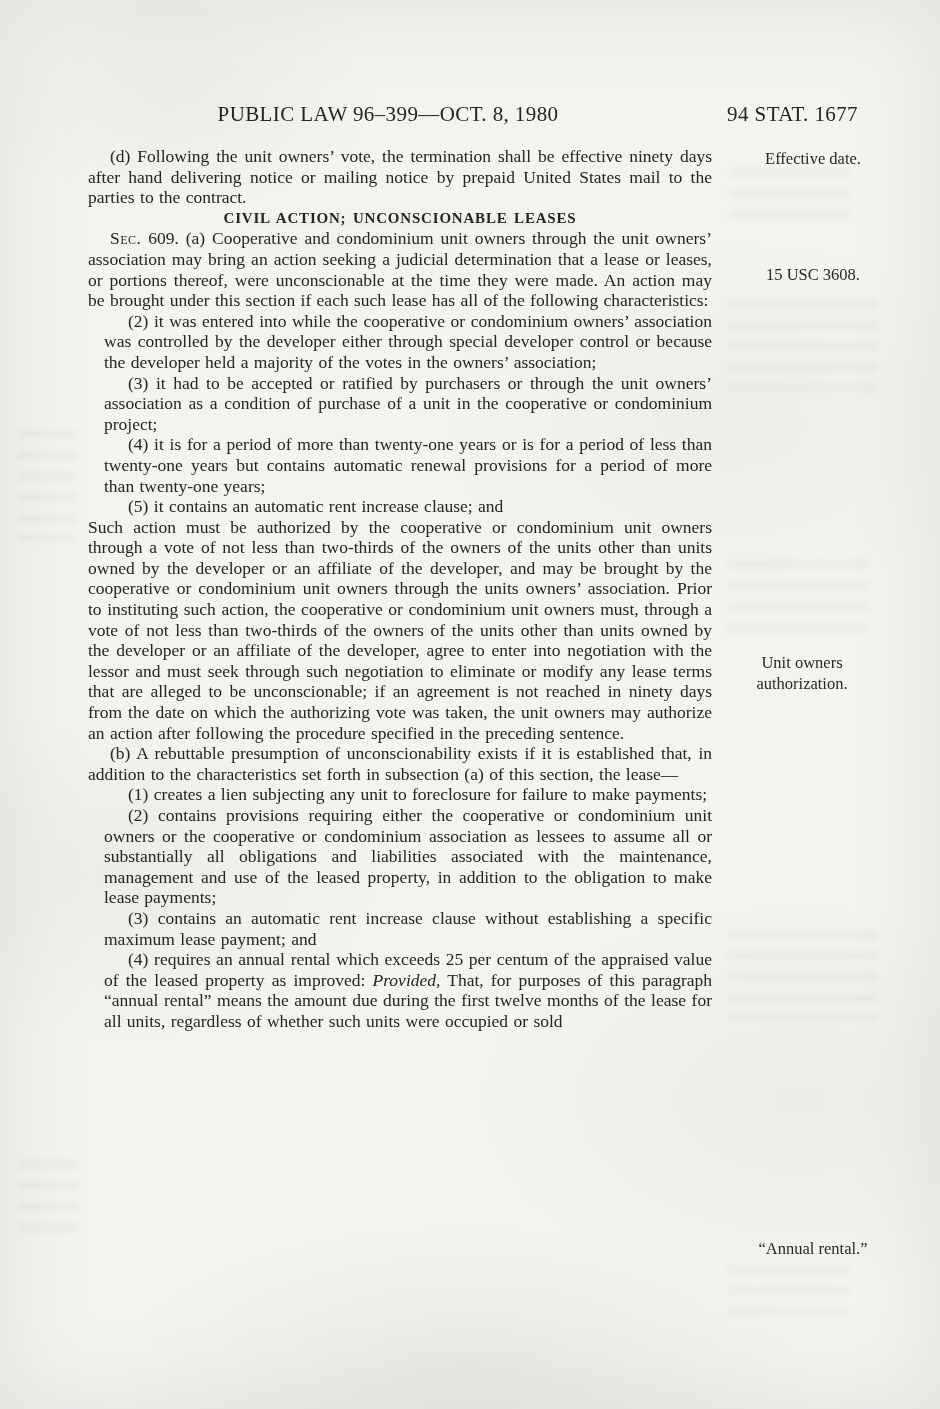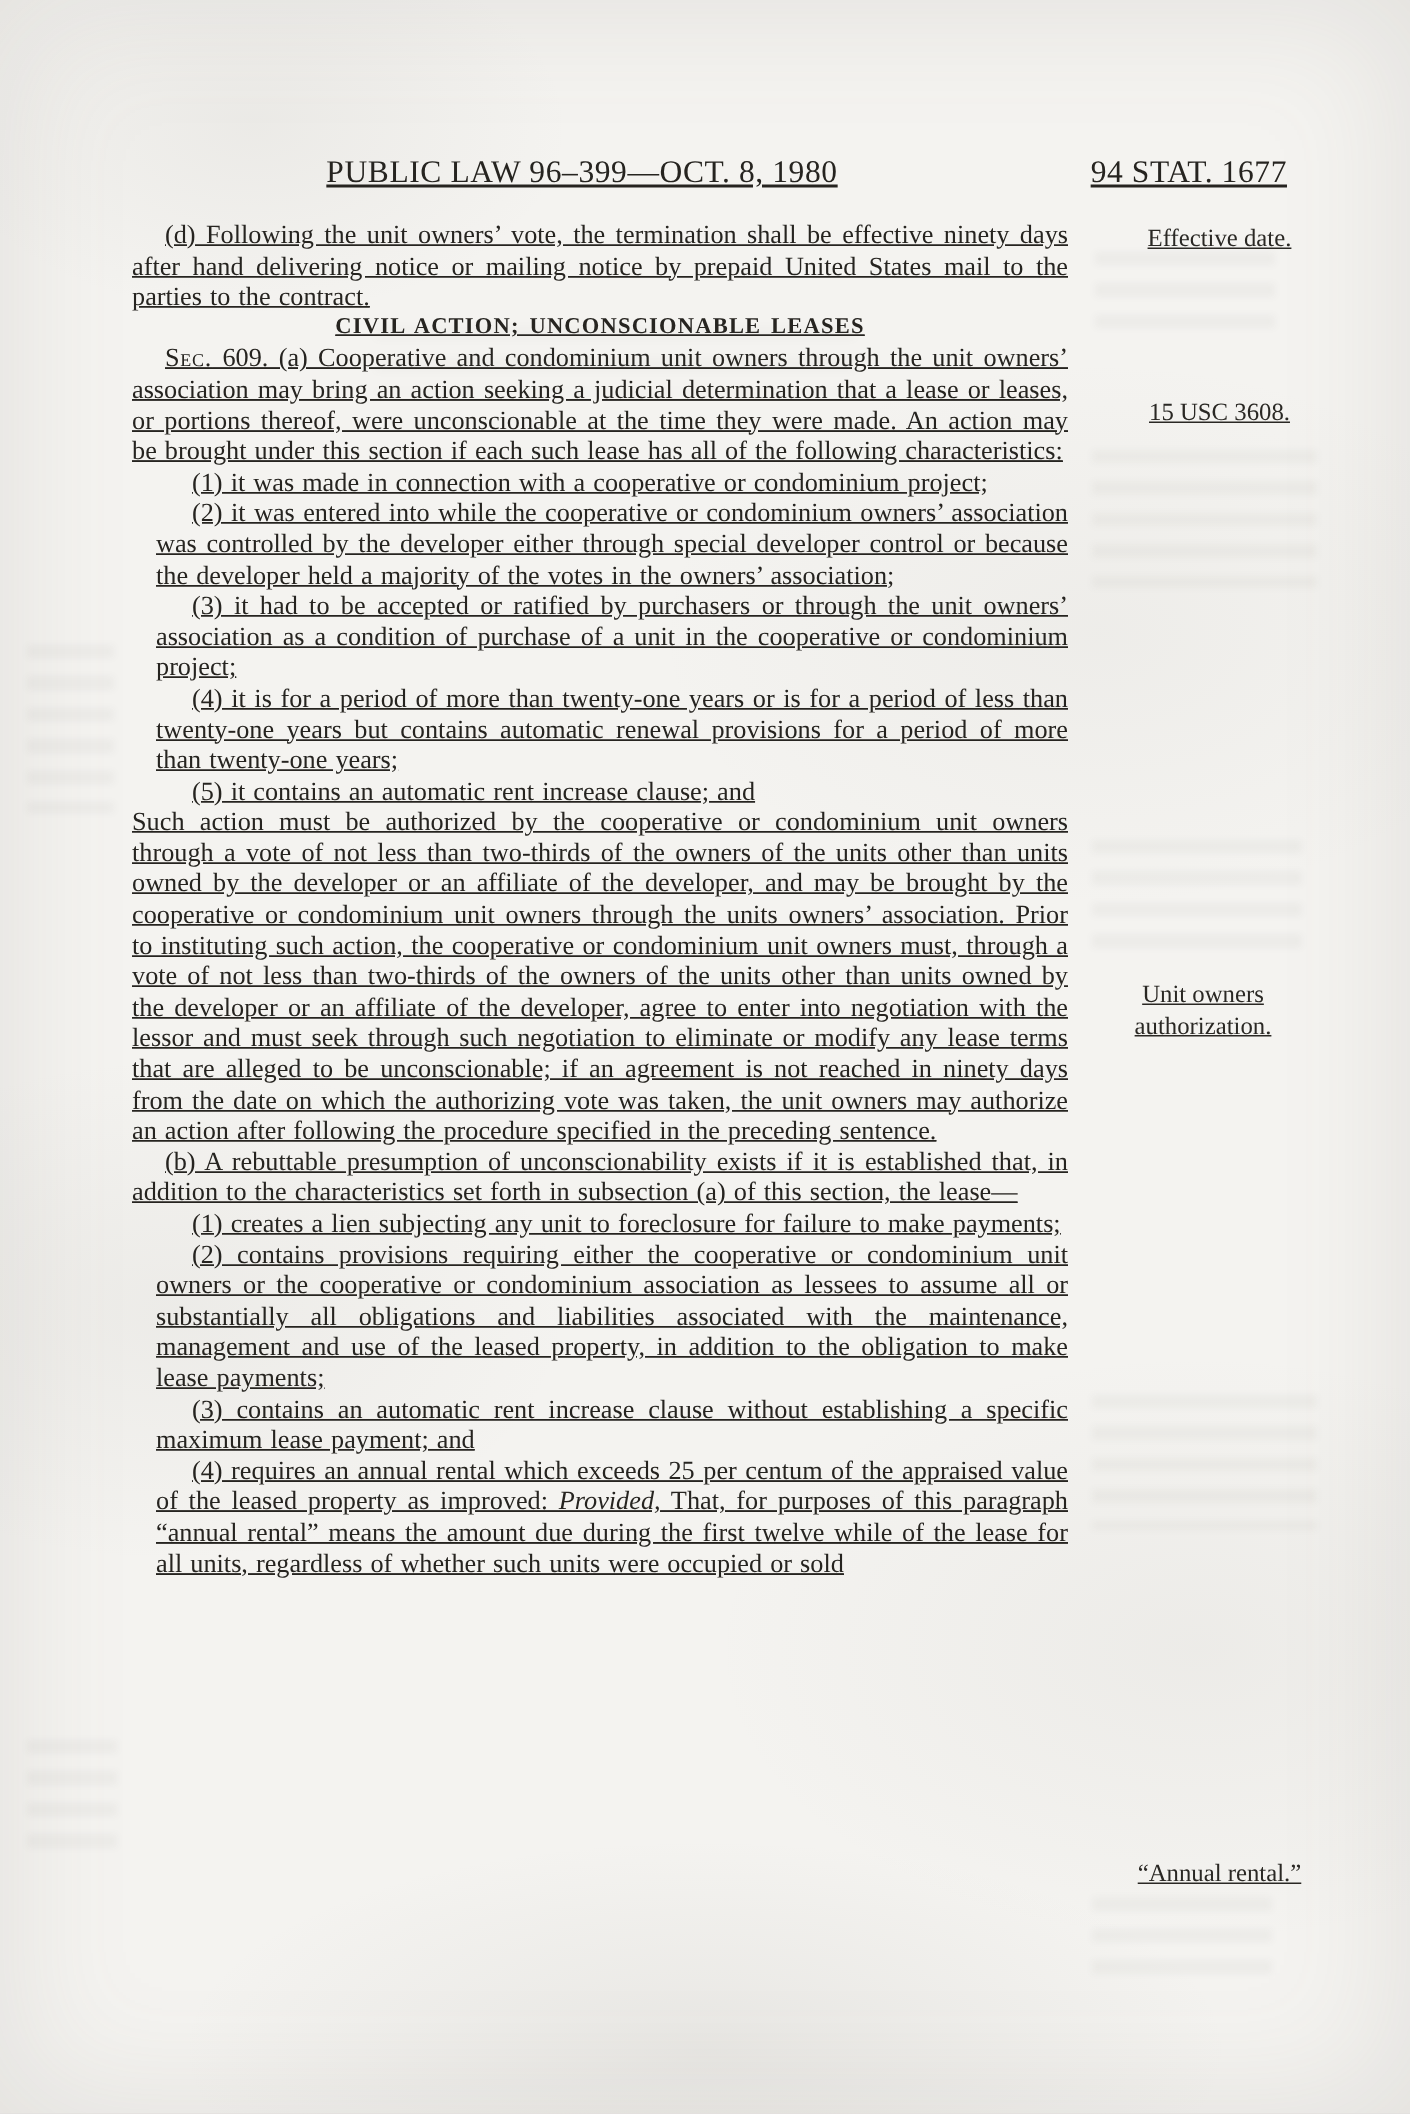--- a/index.html
+++ b/index.html
@@ -1,15 +1,15 @@
 <!DOCTYPE html>
 <html><head>
 <meta charset="utf-8">
 <style>
-  * { box-sizing: border-box; text-decoration: underline; }
+  * { box-sizing: border-box; }
   html, body { margin: 0; padding: 0; background: #dddcd9; }
 
   .page {
     position: relative;
     width: 940px;
     height: 1409px;
     margin: 0 auto;
     background:
       radial-gradient(ellipse 300px 180px at 18% 6%, rgba(160,157,150,0.10), transparent 70%),
       radial-gradient(ellipse 420px 260px at 78% 30%, rgba(165,162,155,0.08), transparent 70%),
@@ -88,35 +88,34 @@
   </div>
 
   <div class="text-column">
 
     <p class="indent">(d) Following the unit owners’ vote, the termination shall be effective ninety days after hand delivering notice or mailing notice by prepaid United States mail to the parties to the contract.</p>
 
     <p class="section-heading">CIVIL ACTION; UNCONSCIONABLE LEASES</p>
 
     <p class="indent"><span class="smallcaps">Sec.</span><span> 609. (a) Cooperative and condominium unit owners through the unit owners’ association may bring an action seeking a judicial determination that a lease or leases, or portions thereof, were unconscionable at the time they were made. An action may be brought under this section if each such lease has all of the following characteristics:</span></p>
 
-    <p class="li">(1) it was made in connection with a cooperative or condominium project;</p>
     <p class="li">(2) it was entered into while the cooperative or condominium owners’ association was controlled by the developer either through special developer control or because the developer held a majority of the votes in the owners’ association;</p>
     <p class="li">(3) it had to be accepted or ratified by purchasers or through the unit owners’ association as a condition of purchase of a unit in the cooperative or condominium project;</p>
     <p class="li">(4) it is for a period of more than twenty-one years or is for a period of less than twenty-one years but contains automatic renewal provisions for a period of more than twenty-one years;</p>
     <p class="li">(5) it contains an automatic rent increase clause; and</p>
 
     <p class="flush">Such action must be authorized by the cooperative or condominium unit owners through a vote of not less than two-thirds of the owners of the units other than units owned by the developer or an affiliate of the developer, and may be brought by the cooperative or condominium unit owners through the units owners’ association. Prior to instituting such action, the cooperative or condominium unit owners must, through a vote of not less than two-thirds of the owners of the units other than units owned by the developer or an affiliate of the developer, agree to enter into negotiation with the lessor and must seek through such negotiation to eliminate or modify any lease terms that are alleged to be unconscionable; if an agreement is not reached in ninety days from the date on which the authorizing vote was taken, the unit owners may authorize an action after following the procedure specified in the preceding sentence.</p>
 
     <p class="indent">(b) A rebuttable presumption of unconscionability exists if it is established that, in addition to the characteristics set forth in subsection (a) of this section, the lease—</p>
 
     <p class="li">(1) creates a lien subjecting any unit to foreclosure for failure to make payments;</p>
     <p class="li">(2) contains provisions requiring either the cooperative or condominium unit owners or the cooperative or condominium association as lessees to assume all or substantially all obligations and liabilities associated with the maintenance, management and use of the leased property, in addition to the obligation to make lease payments;</p>
     <p class="li">(3) contains an automatic rent increase clause without establishing a specific maximum lease payment; and</p>
 
-    <p class="li"><span>(4) requires an annual rental which exceeds 25 per centum of the appraised value of the leased property as improved: </span><span class="ital">Provided,</span><span> That, for purposes of this paragraph “annual rental” means the amount due during the first twelve while of the lease for all units, regardless of whether such units were occupied or sold</span></p>
+    <p class="li"><span>(4) requires an annual rental which exceeds 25 per centum of the appraised value of the leased property as improved: </span><span class="ital">Provided,</span><span> That, for purposes of this paragraph “annual rental” means the amount due during the first twelve months of the lease for all units, regardless of whether such units were occupied or sold</span></p>
   </div>
 
   <div class="margin-note" style="top:148px">Effective date.</div>
 
   <div class="margin-note" style="top:264px">15 USC 3608.</div>
 
   <div class="margin-note" style="top:652px; width:150px">Unit owners authorization.</div>
 
   <div class="margin-note" style="top:1238px">“Annual rental.”</div>
 

